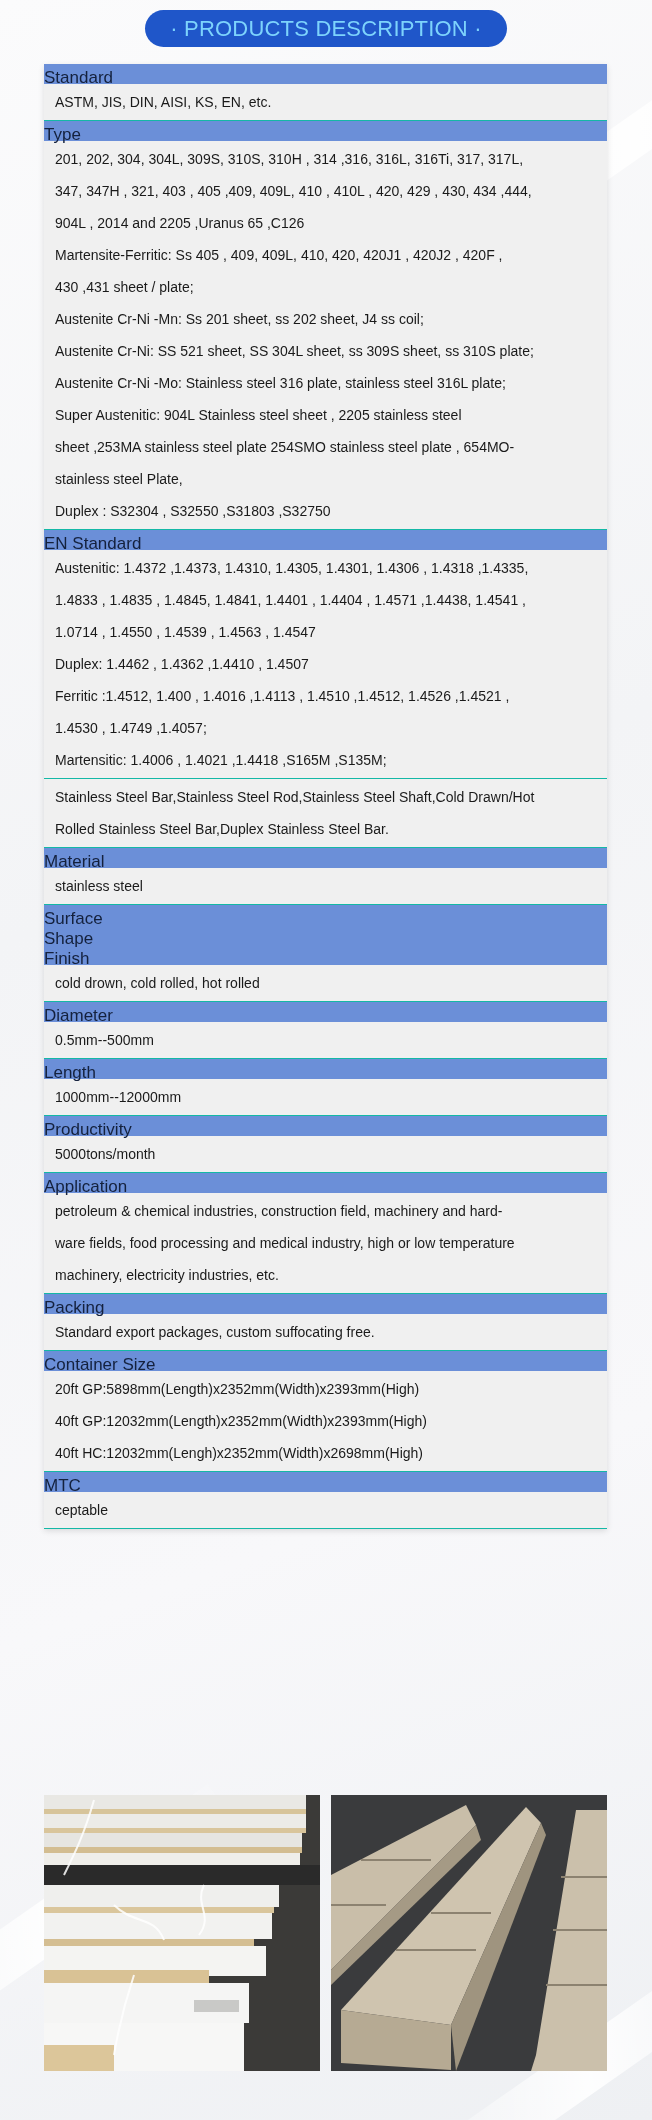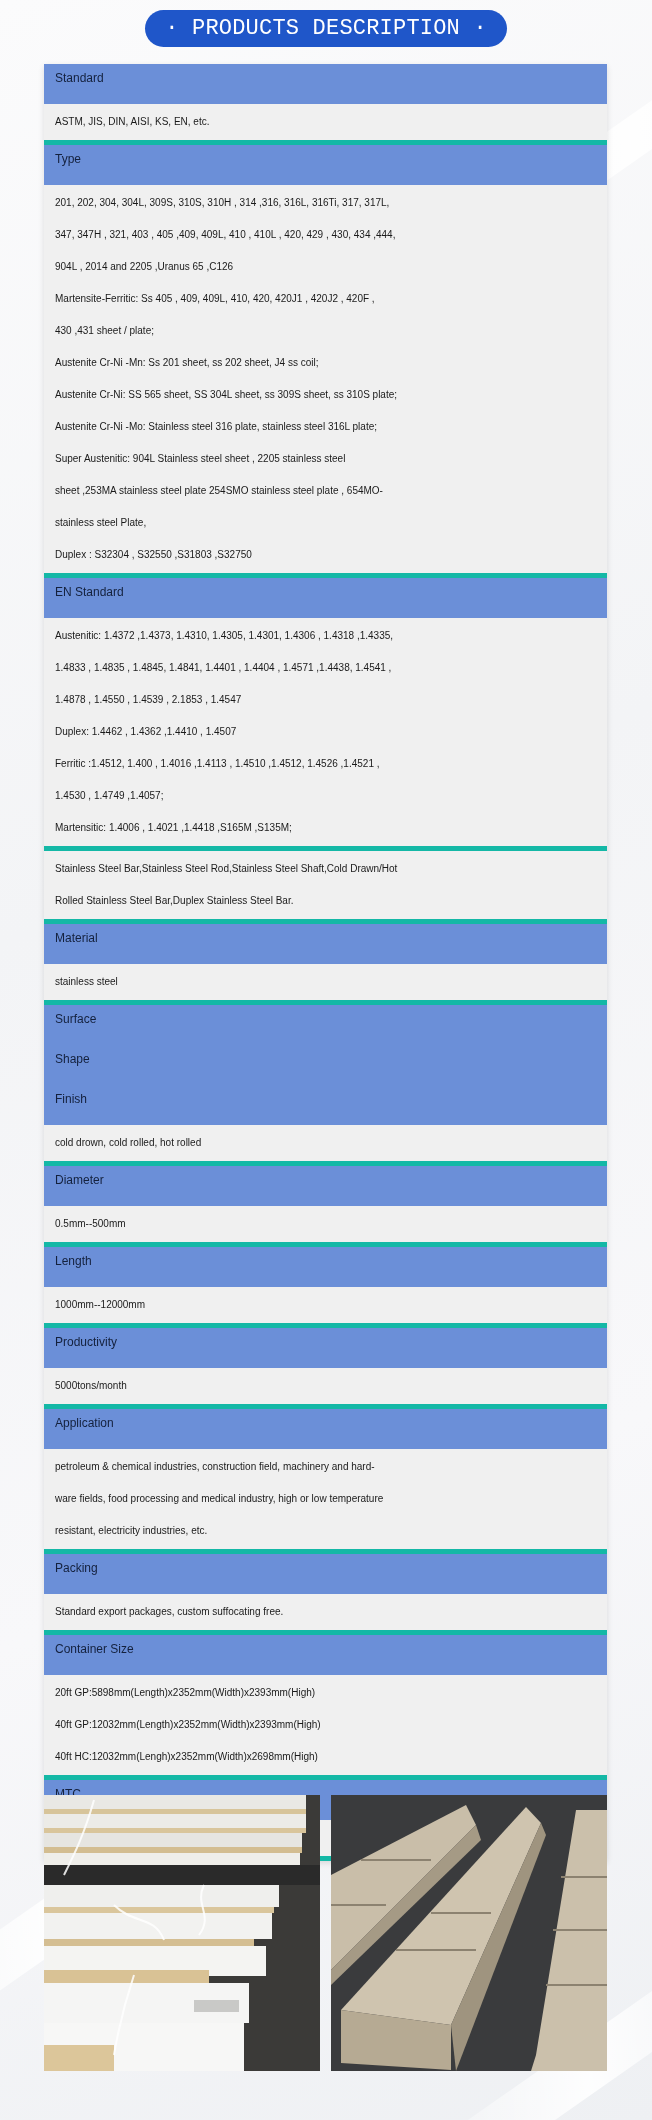--- a/index.html
+++ b/index.html
@@ -21,50 +21,48 @@
     pointer-events: none;
   }
   .title-pill {
     position: absolute;
     left: 145px;
     top: 10px;
     width: 362px;
     height: 37px;
     background: #1f56c9;
     border-radius: 19px;
-    color: #ffffff;
+    color: #7dd3fc;
     font-size: 22px;
     line-height: 37px;
     text-align: center;
     letter-spacing: 0.2px;
-    font-family: Liberation Mono, monospace;
   }
   .spec-table {
     position: absolute;
     left: 44px;
     top: 64px;
     width: 563px;
     background: #efefef;
     box-shadow: 0 2px 6px rgba(0,0,0,0.12);
   }
   .spec-header {
     background: #6b8fd8;
-    height: 40px;
+    height: 20px;
     line-height: 28px;
-    padding-left: 11px;
-    font-size: 12px;
+    font-size: 17px;
     color: #14213d;
   }
   .spec-body {
     background: #f0f0f0;
     padding: 2px 11px 2px 11px;
-    font-size: 10px;
+    font-size: 14px;
     line-height: 32px;
     color: #1a1a1a;
-    border-bottom: 5px solid #14b8a6;
+    border-bottom: 1px solid #14b8a6;
   }
   .spec-body .line { display: block; white-space: nowrap; }
   .photos {
     position: absolute;
     top: 1795px;
     left: 44px;
     width: 563px;
     height: 276px;
   }
   .photo {
@@ -91,32 +89,32 @@
       <span class="line">ASTM, JIS, DIN, AISI, KS, EN, etc.</span>
     </div>
     <div class="spec-header">Type</div>
     <div class="spec-body">
       <span class="line">201, 202, 304, 304L, 309S, 310S, 310H , 314 ,316, 316L, 316Ti, 317, 317L,</span>
       <span class="line">347, 347H , 321, 403 , 405 ,409, 409L, 410 , 410L , 420, 429 , 430, 434 ,444,</span>
       <span class="line">904L , 2014 and 2205 ,Uranus 65 ,C126</span>
       <span class="line">Martensite-Ferritic: Ss 405 , 409, 409L, 410, 420, 420J1 , 420J2 , 420F ,</span>
       <span class="line">430 ,431 sheet / plate;</span>
       <span class="line">Austenite Cr-Ni -Mn: Ss 201 sheet, ss 202 sheet, J4 ss coil;</span>
-      <span class="line">Austenite Cr-Ni: SS 565 sheet, SS 304L sheet, ss 309S sheet, ss 310S plate;</span>
+      <span class="line">Austenite Cr-Ni: SS 521 sheet, SS 304L sheet, ss 309S sheet, ss 310S plate;</span>
       <span class="line">Austenite Cr-Ni -Mo: Stainless steel 316 plate, stainless steel 316L plate;</span>
       <span class="line">Super Austenitic: 904L Stainless steel sheet , 2205 stainless steel</span>
       <span class="line">sheet ,253MA stainless steel plate 254SMO stainless steel plate , 654MO-</span>
       <span class="line">stainless steel Plate,</span>
       <span class="line">Duplex : S32304 , S32550 ,S31803 ,S32750</span>
     </div>
     <div class="spec-header">EN Standard</div>
     <div class="spec-body">
       <span class="line">Austenitic: 1.4372 ,1.4373, 1.4310, 1.4305, 1.4301, 1.4306 , 1.4318 ,1.4335,</span>
       <span class="line">1.4833 , 1.4835 , 1.4845, 1.4841, 1.4401 , 1.4404 , 1.4571 ,1.4438, 1.4541 ,</span>
-      <span class="line">1.4878 , 1.4550 , 1.4539 , 2.1853 , 1.4547</span>
+      <span class="line">1.0714 , 1.4550 , 1.4539 , 1.4563 , 1.4547</span>
       <span class="line">Duplex: 1.4462 , 1.4362 ,1.4410 , 1.4507</span>
       <span class="line">Ferritic :1.4512, 1.400 , 1.4016 ,1.4113 , 1.4510 ,1.4512, 1.4526 ,1.4521 ,</span>
       <span class="line">1.4530 , 1.4749 ,1.4057;</span>
       <span class="line">Martensitic: 1.4006 , 1.4021 ,1.4418 ,S165M ,S135M;</span>
     </div>
     <div class="spec-body">
       <span class="line">Stainless Steel Bar,Stainless Steel Rod,Stainless Steel Shaft,Cold Drawn/Hot</span>
       <span class="line">Rolled Stainless Steel Bar,Duplex Stainless Steel Bar.</span>
     </div>
     <div class="spec-header">Material</div>
@@ -138,21 +136,21 @@
       <span class="line">1000mm--12000mm</span>
     </div>
     <div class="spec-header">Productivity</div>
     <div class="spec-body">
       <span class="line">5000tons/month</span>
     </div>
     <div class="spec-header">Application</div>
     <div class="spec-body">
       <span class="line">petroleum &amp; chemical industries, construction field, machinery and hard-</span>
       <span class="line">ware fields, food processing and medical industry, high or low temperature</span>
-      <span class="line">resistant, electricity industries, etc.</span>
+      <span class="line">machinery, electricity industries, etc.</span>
     </div>
     <div class="spec-header">Packing</div>
     <div class="spec-body">
       <span class="line">Standard export packages, custom suffocating free.</span>
     </div>
     <div class="spec-header">Container Size</div>
     <div class="spec-body">
       <span class="line">20ft GP:5898mm(Length)x2352mm(Width)x2393mm(High)</span>
       <span class="line">40ft GP:12032mm(Length)x2352mm(Width)x2393mm(High)</span>
       <span class="line">40ft HC:12032mm(Lengh)x2352mm(Width)x2698mm(High)</span>

